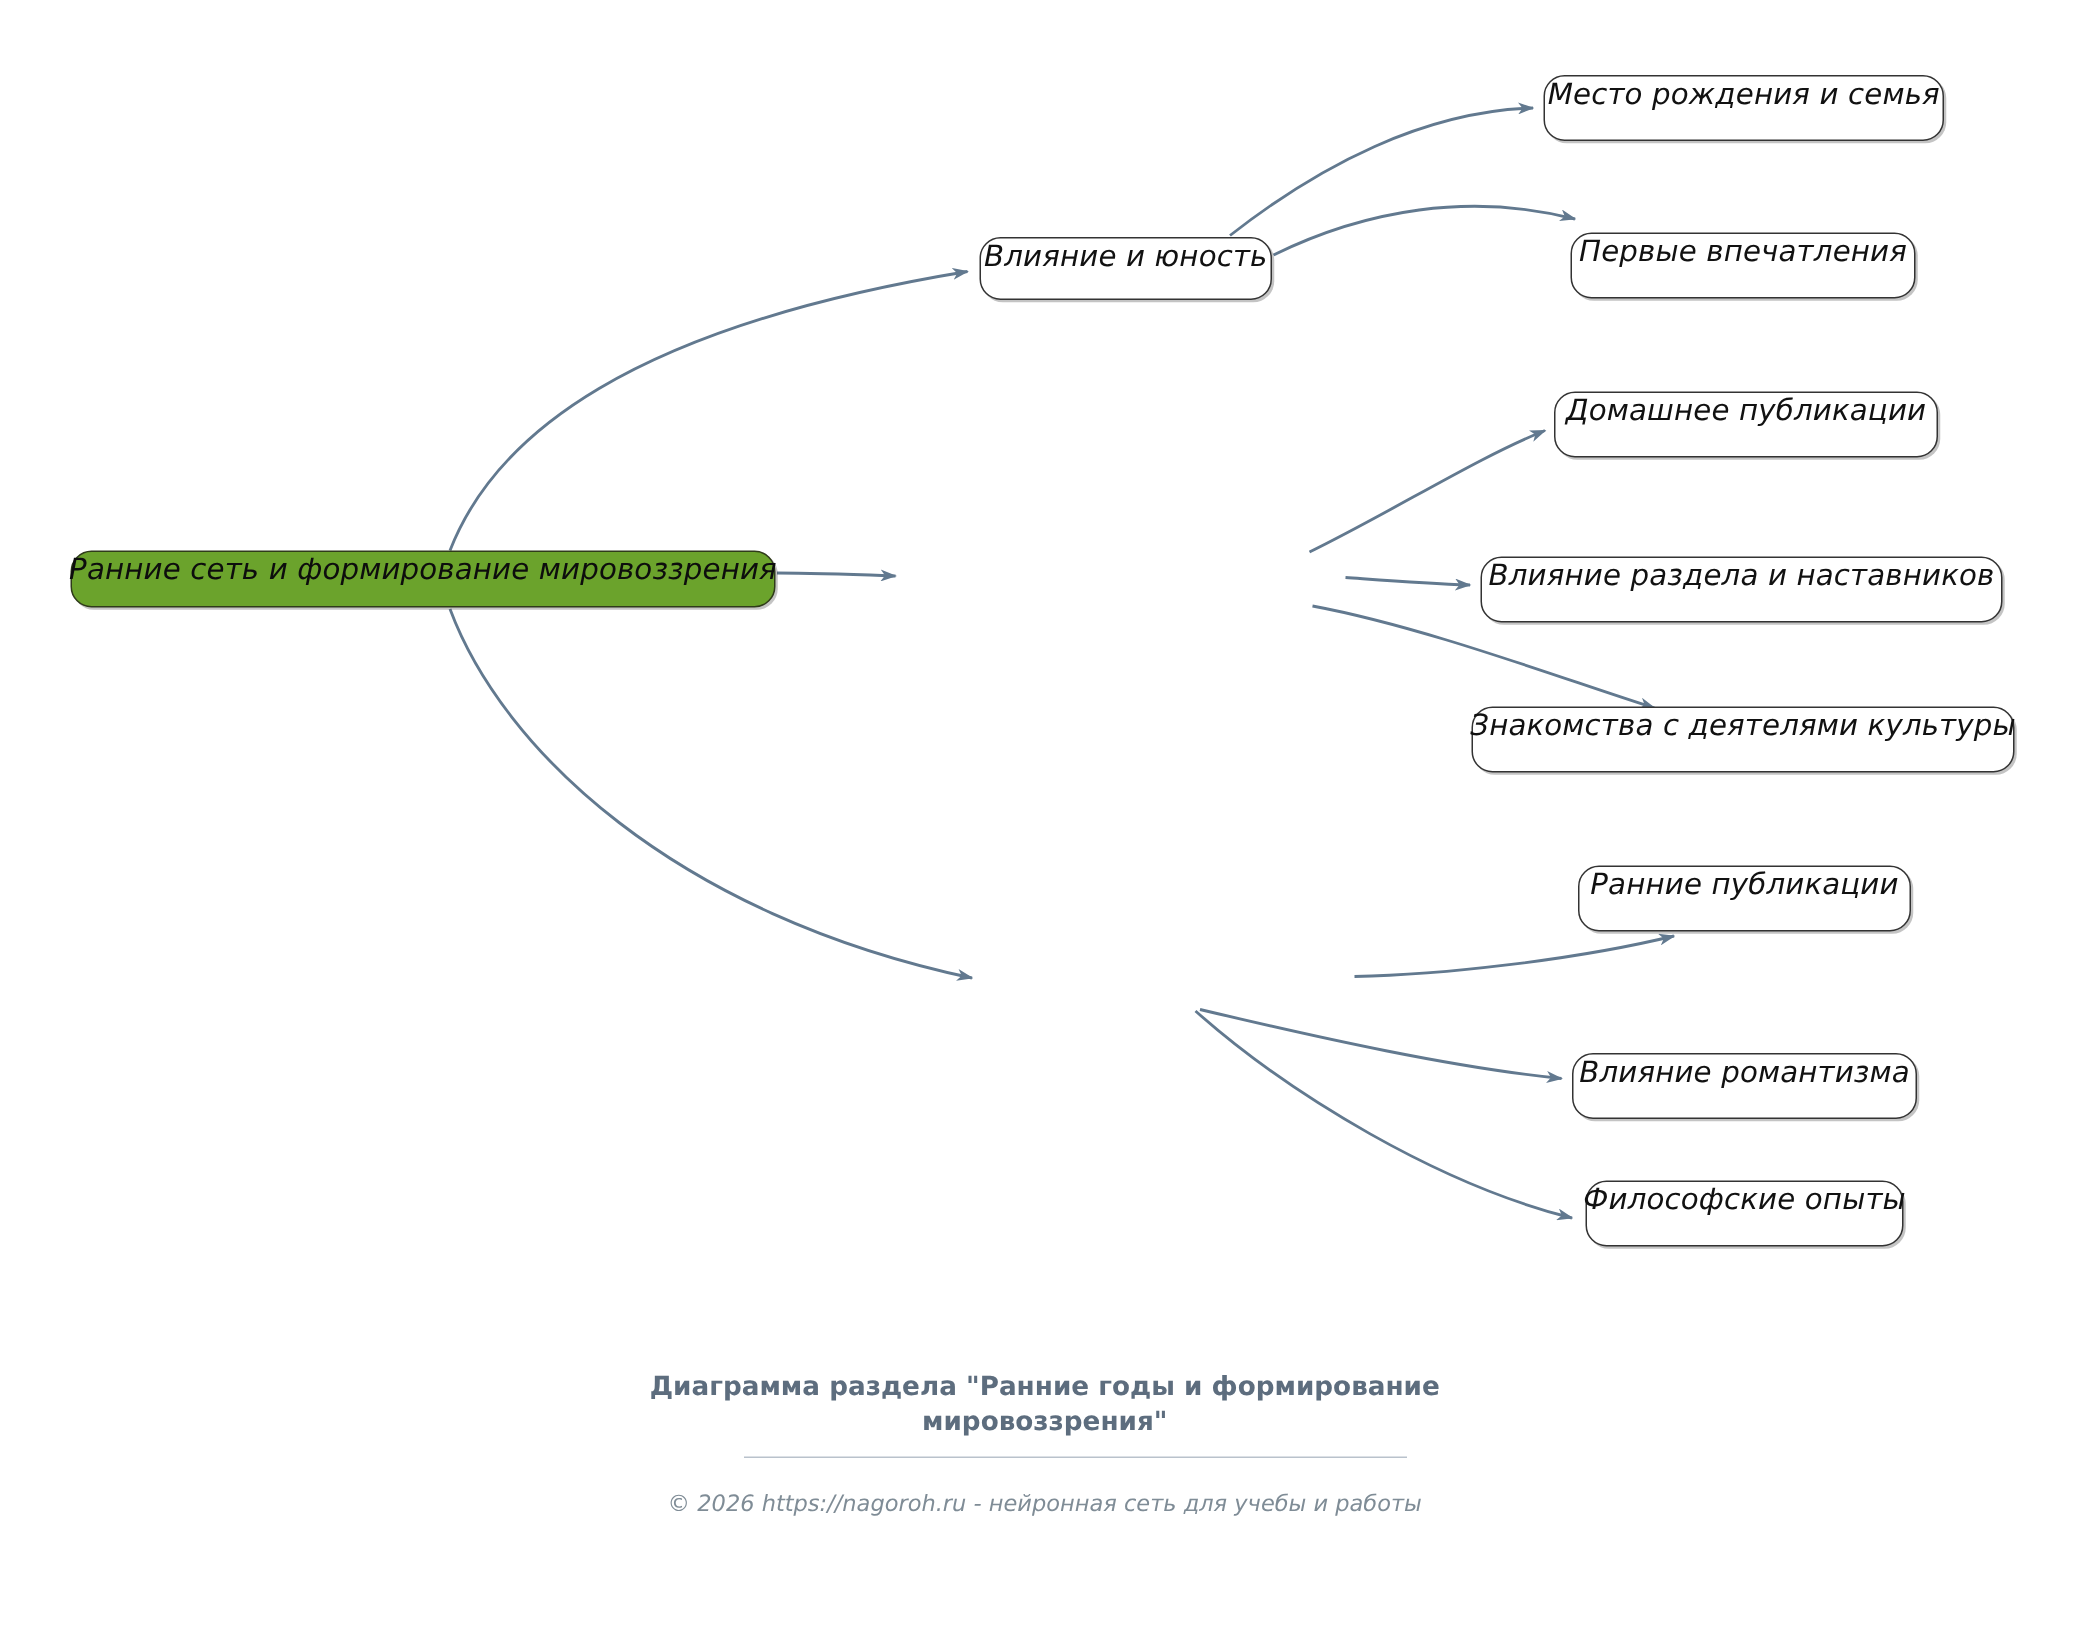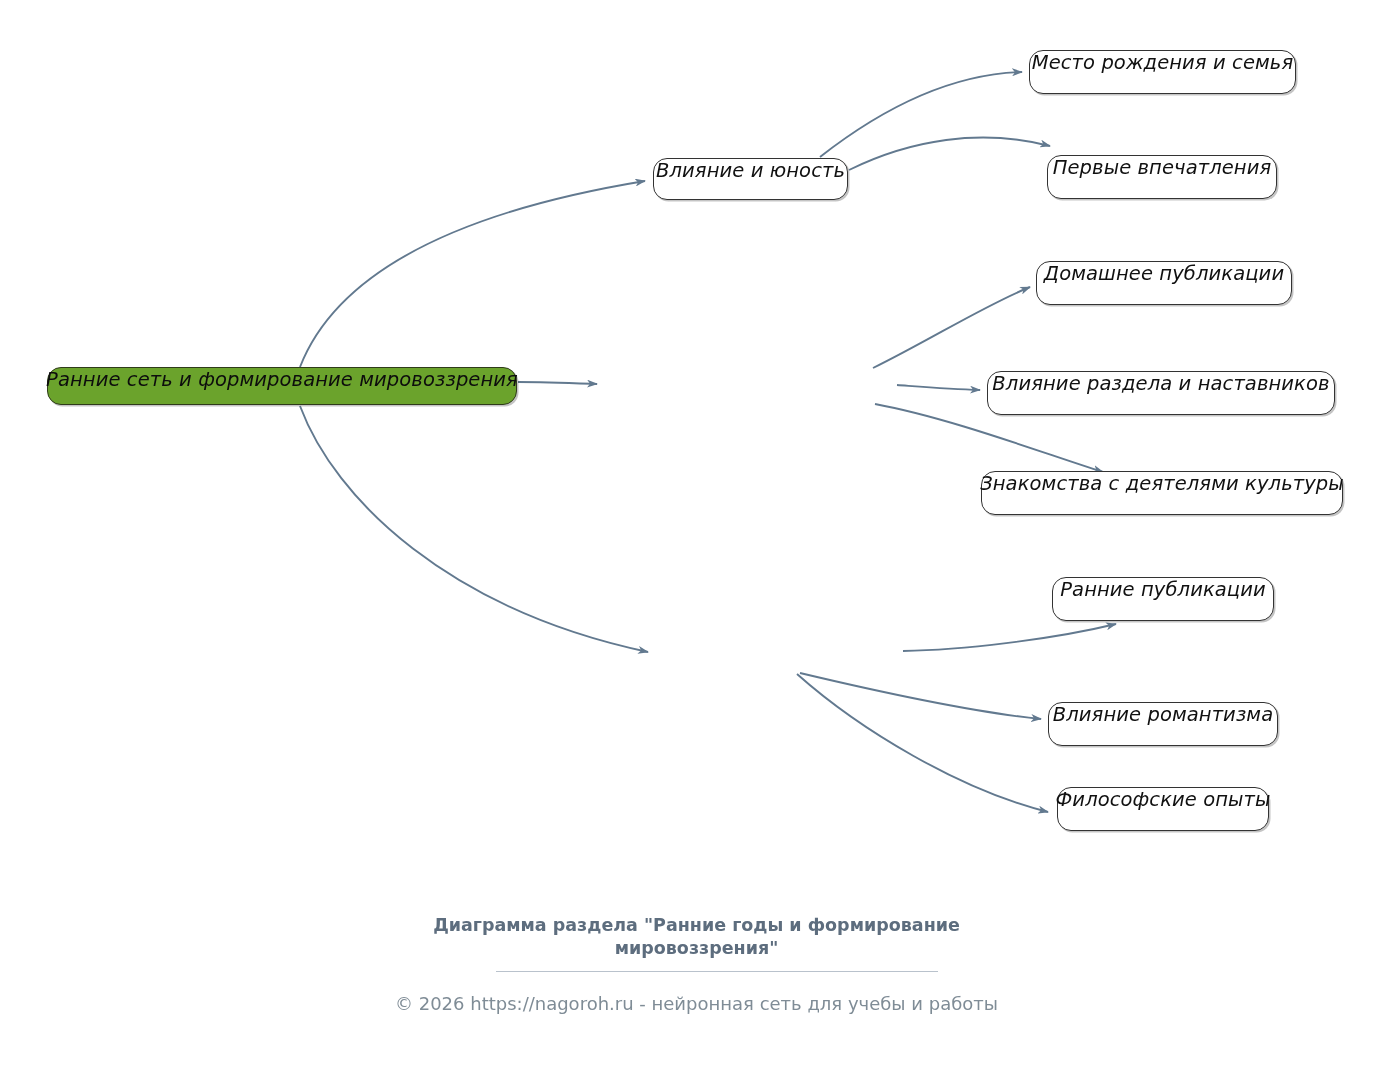--- a/index.html
+++ b/index.html
@@ -71,23 +71,24 @@
   .divider {
     position: absolute;
     top: 971px;
     left: 496px;
     width: 442px;
     height: 1px;
     background: #b9c2cc;
   }
   .copyright {
     top: 993px;
-    font-size: 18px;
+    font-size: 15px;
     color: #7f8c96;
     font-family: "DejaVu Sans", sans-serif;
+    font-style: italic;
   }
 </style>
 </head>
 <body>
 
 <div id="canvas">
 
   <svg id="edges" viewBox="0 0 1393 1089" width="1393" height="1089" xmlns="http://www.w3.org/2000/svg">
     <defs>
       <marker id="arrowhead" markerWidth="11" markerHeight="8" refX="10" refY="4" orient="auto" markerUnits="userSpaceOnUse">

